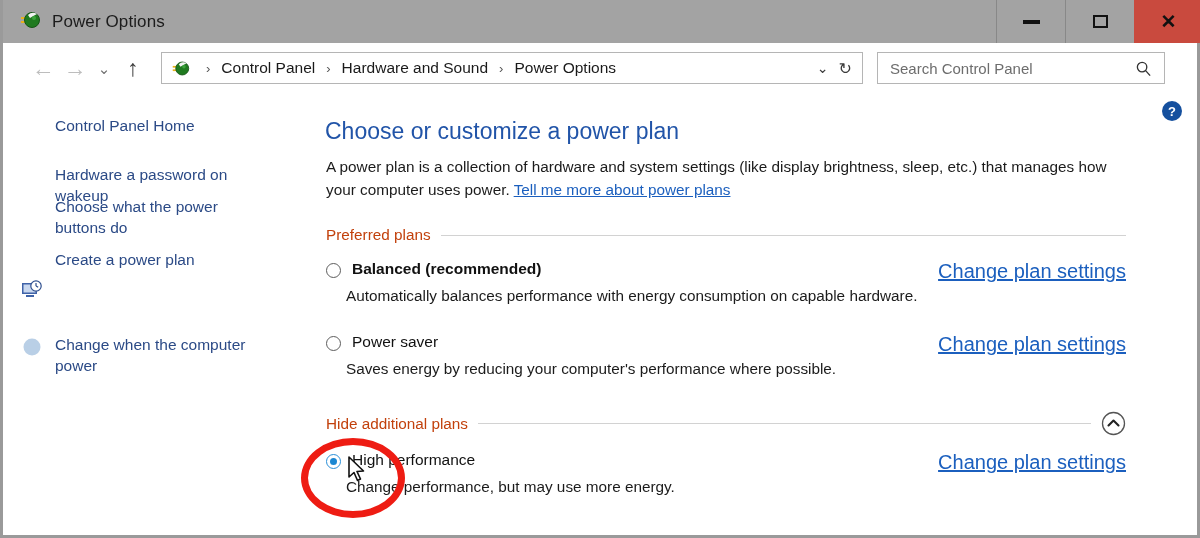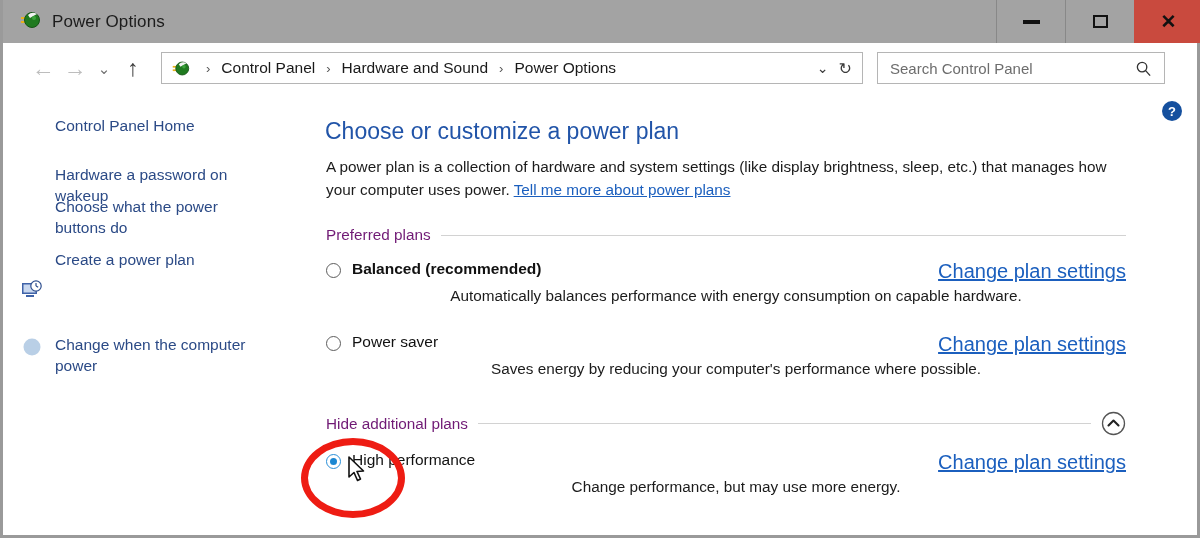--- a/index.html
+++ b/index.html
@@ -231,41 +231,40 @@
 
   .section-header {
     position: absolute;
     left: 1px;
     width: 800px;
     display: flex;
     align-items: center;
   }
   .section-label {
     font-size: 15.3px;
-    color: #701a75;
+    color: #c2410c;
     white-space: nowrap;
     padding-right: 10px;
   }
   .section-rule {
     flex: 1;
     height: 1px;
     background: #d2d2d2;
   }
   .collapse-btn {
     width: 25px;
     height: 25px;
     margin-left: 10px;
     flex: 0 0 auto;
   }
 
   .plan {
     position: absolute;
     left: 1px;
     width: 800px;
-    text-align: center;
   }
   .plan-row {
     display: flex;
     align-items: flex-start;
   }
   .radio {
     width: 15px;
     height: 15px;
     border-radius: 50%;
     border: 1.6px solid #5d5d5d;

